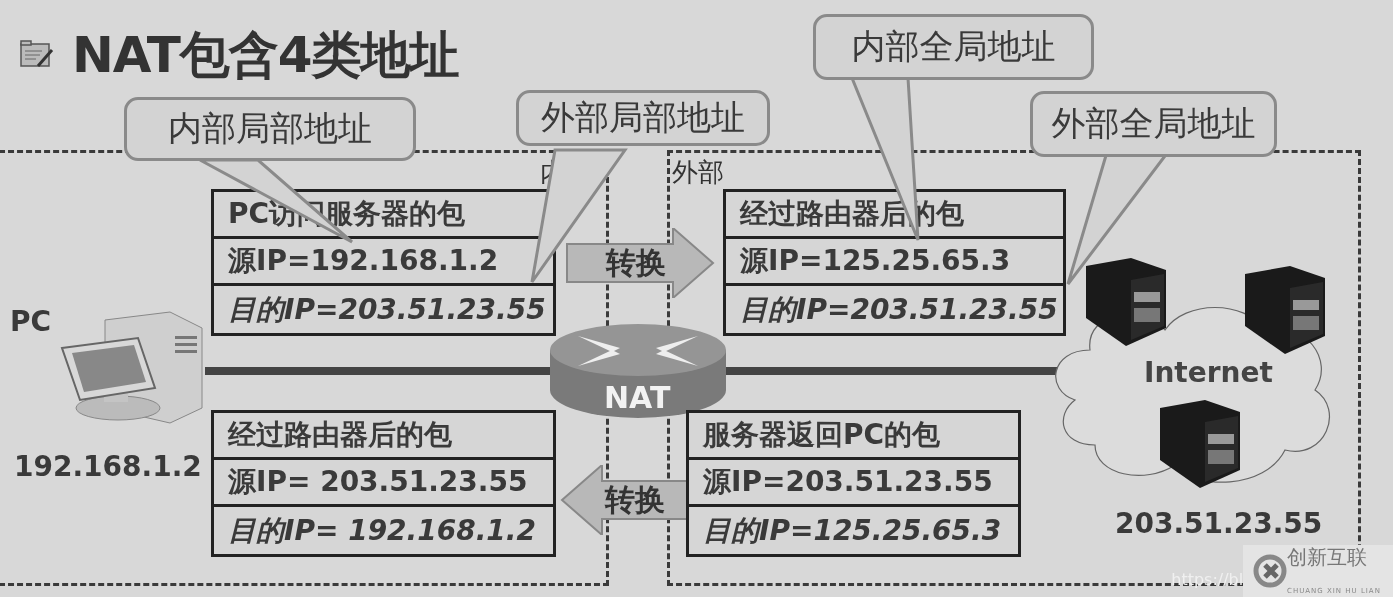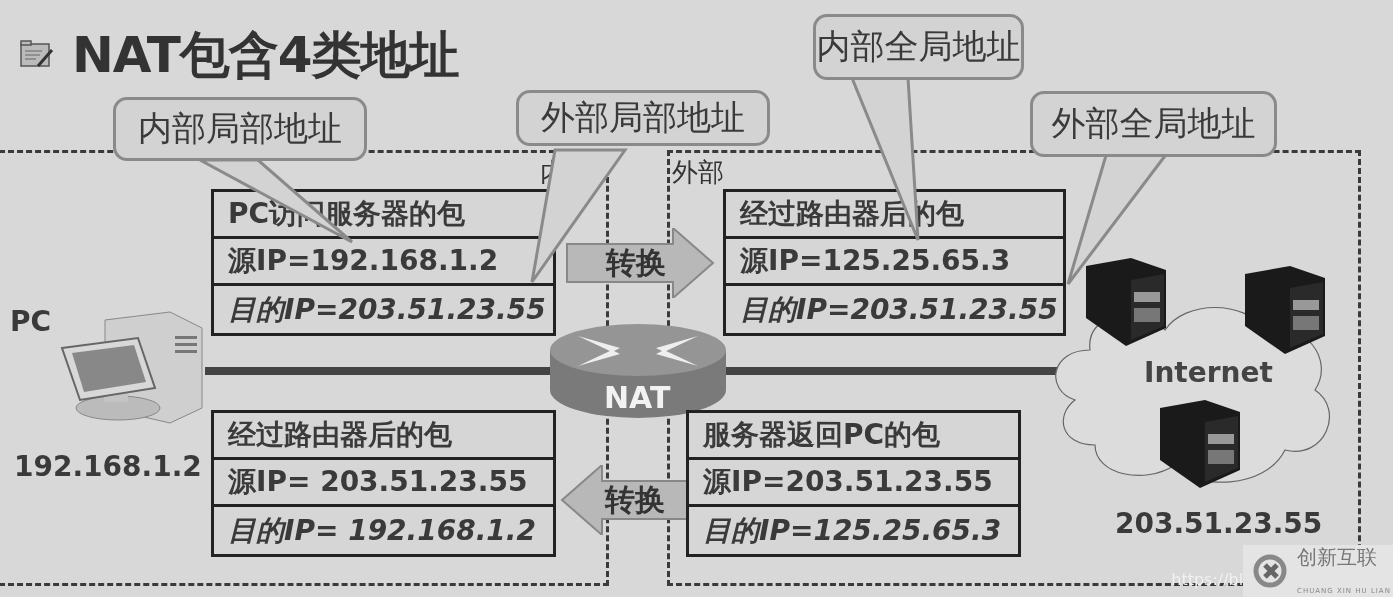--- a/index.html
+++ b/index.html
@@ -15,21 +15,21 @@
   .callout { background:#d3d3d3; border:3px solid #8a8a8a; border-radius:14px; box-sizing:border-box;
              font-size:34px; color:#3a3a3a; display:flex; align-items:center; justify-content:center; z-index:5; }
   .tail { z-index:4; }
   .pkt { border:3px solid #222; background:#d6d6d6; box-sizing:border-box; z-index:2; }
   .pkt .row { height:47px; border-bottom:3px solid #222; box-sizing:border-box;
               display:flex; align-items:center; padding-left:14px; font-size:28px; font-weight:bold; color:#3a3a3a; }
   .pkt .row:last-child { border-bottom:none;font-style:italic; }
   .arrow-lbl { font-size:30px; font-weight:bold; color:#333; z-index:3; }
   .link { background:#444; height:8px; z-index:1; }
   .ip-lbl { font-size:28px; font-weight:bold; color:#3a3a3a; }
-  .watermark { right:0; bottom:0; width:150px; height:52px; background:#e4e4e4; display:flex; align-items:center; gap:10px; padding-left:10px; box-sizing:border-box; z-index:10; }
+  .watermark { right:0; bottom:0; width:150px; height:52px; background:#e4e4e4; display:flex; align-items:center; gap:0; padding-left:10px; box-sizing:border-box; z-index:10; }
   .wm-text { font-size:20px; color:#777; line-height:1; }
   .wm-sub { font-size:7px; color:#888; letter-spacing:1px;margin-top:20px; }
   .wm-url { right:140px; bottom:8px; font-size:16px; color:#f0f0f0; z-index:9; }
 </style>
 </head>
 <body>
 
 <svg class="abs title-icon" viewBox="0 0 34 28">
   <rect x="1" y="4" width="28" height="22" fill="#bbb" stroke="#555" stroke-width="1.5"></rect>
   <rect x="1" y="1" width="10" height="4" fill="#bbb" stroke="#555" stroke-width="1.5"></rect>
@@ -45,23 +45,23 @@
 <div class="abs zone-label" style="left:540px;top:155px;">内</div>
 <div class="abs zone-label" style="left:672px;top:155px;">外部</div>
 
 <svg class="abs tail" style="left:0;top:0;" width="1393" height="597">
   <polygon points="200,160 258,160 352,242" fill="#d3d3d3" stroke="#8a8a8a" stroke-width="3"></polygon>
   <polygon points="555,150 625,150 532,282" fill="#d3d3d3" stroke="#8a8a8a" stroke-width="3"></polygon>
   <polygon points="852,78 908,78 918,240" fill="#d3d3d3" stroke="#8a8a8a" stroke-width="3"></polygon>
   <polygon points="1107,152 1168,152 1068,284" fill="#d3d3d3" stroke="#8a8a8a" stroke-width="3"></polygon>
 </svg>
 
-<div class="abs callout" style="left:113px;top:97px;width:254px;height:64px;">内部局部地址</div>
+<div class="abs callout" style="left:124px;top:97px;width:292px;height:64px;">内部局部地址</div>
 <div class="abs callout" style="left:516px;top:90px;width:254px;height:56px;">外部局部地址</div>
-<div class="abs callout" style="left:813px;top:14px;width:211px;height:66px;">内部全局地址</div>
+<div class="abs callout" style="left:813px;top:14px;width:281px;height:66px;">内部全局地址</div>
 <div class="abs callout" style="left:1030px;top:91px;width:247px;height:66px;">外部全局地址</div>
 
 <div class="abs link" style="left:205px;top:367px;width:355px;"></div>
 <div class="abs link" style="left:715px;top:367px;width:345px;"></div>
 
 <div class="abs ip-lbl" style="left:10px;top:305px;">PC</div>
 <svg class="abs" style="left:60px;top:308px;" width="145" height="125" viewBox="0 0 145 125">
   <polygon points="45,12 110,4 142,20 142,100 110,115 45,100" fill="#cfcfcf" stroke="#888"></polygon>
   <rect x="115" y="28" width="22" height="3" fill="#777"></rect>
     <rect x="115" y="35" width="22" height="3" fill="#777"></rect>

